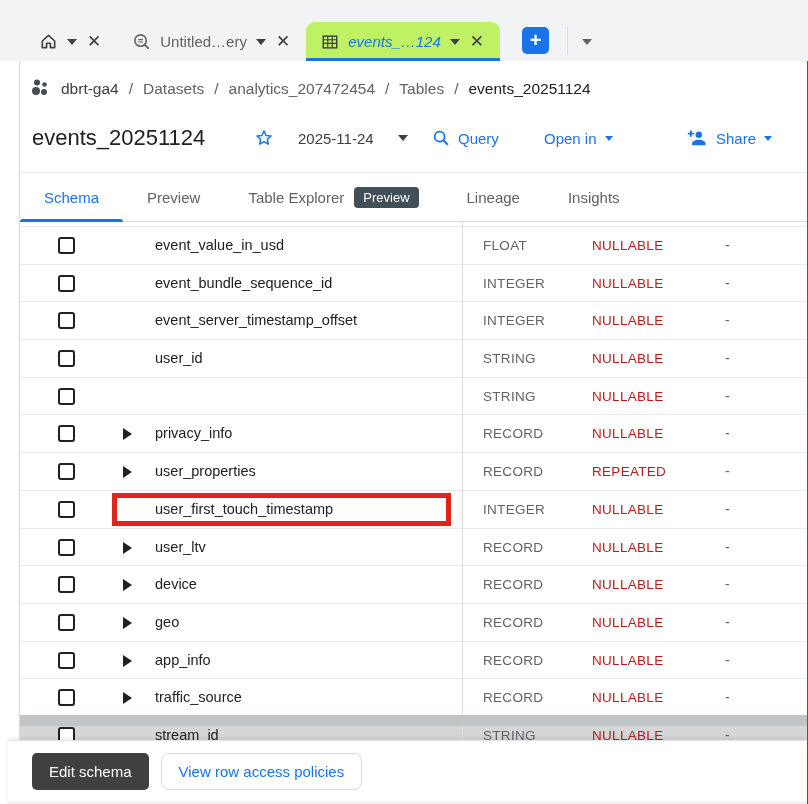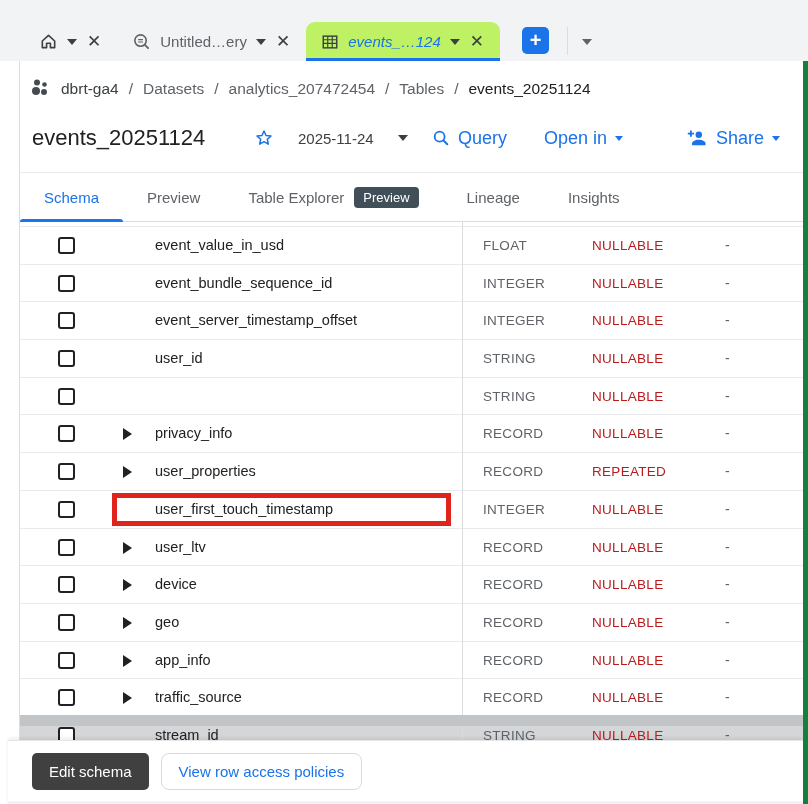--- a/index.html
+++ b/index.html
@@ -15,33 +15,33 @@
   .etab.active .tab-label { color:#1a73e8; font-style:italic; font-weight:500; }
   .etab.active::after { content:""; position:absolute; left:0; right:0; bottom:0; height:3px; background:#1a73e8; }
   .caret { width:0; height:0; border-left:5px solid transparent; border-right:5px solid transparent; border-top:6px solid #5f6368; }
   .caret.dark { border-top-color:#3c4043; }
   .xclose { font-size:17px; color:#3c4043; line-height:1; font-weight:400; padding:0 1px; }
   .add-tab { width:27px; height:27px; background:#1a73e8; border-radius:5px; color:#fff; display:flex; align-items:center; justify-content:center; font-size:20px; font-weight:700; margin:0 0 7px 22px; cursor:pointer; }
   .strip-div { width:1px; height:28px; background:#dadce0; margin:0 14px 6px 18px; }
   .overflow-caret { margin-bottom:16px; }
 
   
-  .content { position:absolute; top:61px; left:19px; right:0; bottom:0; border-left:1px solid #dadce0; border-right:5px solid #15803d; background:#fff; }
+  .content { position:absolute; top:61px; left:19px; right:0; bottom:0; border-left:1px solid #dadce0; border-right:1px solid #15803d; background:#fff; }
 
   
   .header { position:relative; height:111px; }
   .breadcrumb { position:absolute; top:17px; left:10px; display:flex; align-items:center; gap:10px; font-size:15.5px; color:#5f6368; }
   .breadcrumb .seg-first { color:#3c4043; }
   .breadcrumb .seg-last { color:#202124; }
   .title-row { position:absolute; top:56px; left:0; right:0; height:42px; }
   .title-row > div { position:absolute; display:flex; align-items:center; height:42px; }
   .page-title { left:12px; font-size:22px; color:#202124; }
   .date-group { left:234px; gap:24px; cursor:pointer; }
   .date-text { font-size:15px; color:#3c4043; font-weight:500; }
-  .act { gap:8px; color:#1a73e8; font-size:18px; font-weight:500; cursor:pointer; }
+  .act { gap:8px; color:#1a73e8; font-size:15px; font-weight:500; cursor:pointer; }
   .act .caret { border-top-color:#1a73e8; border-left-width:4px; border-right-width:4px; border-top-width:5px; }
   .query-group { left:412px; }
   .openin-group { left:524px; }
   .share-group { left:666px; }
 
   
   .navtabs { display:flex; height:50px; border-top:1px solid #e8eaed; border-bottom:1px solid #dadce0; }
   .navtab { display:flex; align-items:center; gap:10px; padding:0 24px; font-size:15px; color:#5f6368; position:relative; cursor:pointer; white-space:nowrap; }
   .navtab.active { color:#1a73e8; font-weight:500; }
   .navtab.active::after { content:""; position:absolute; left:0; right:0; bottom:-1px; height:3px; background:#1a73e8; border-radius:3px 3px 0 0; }

